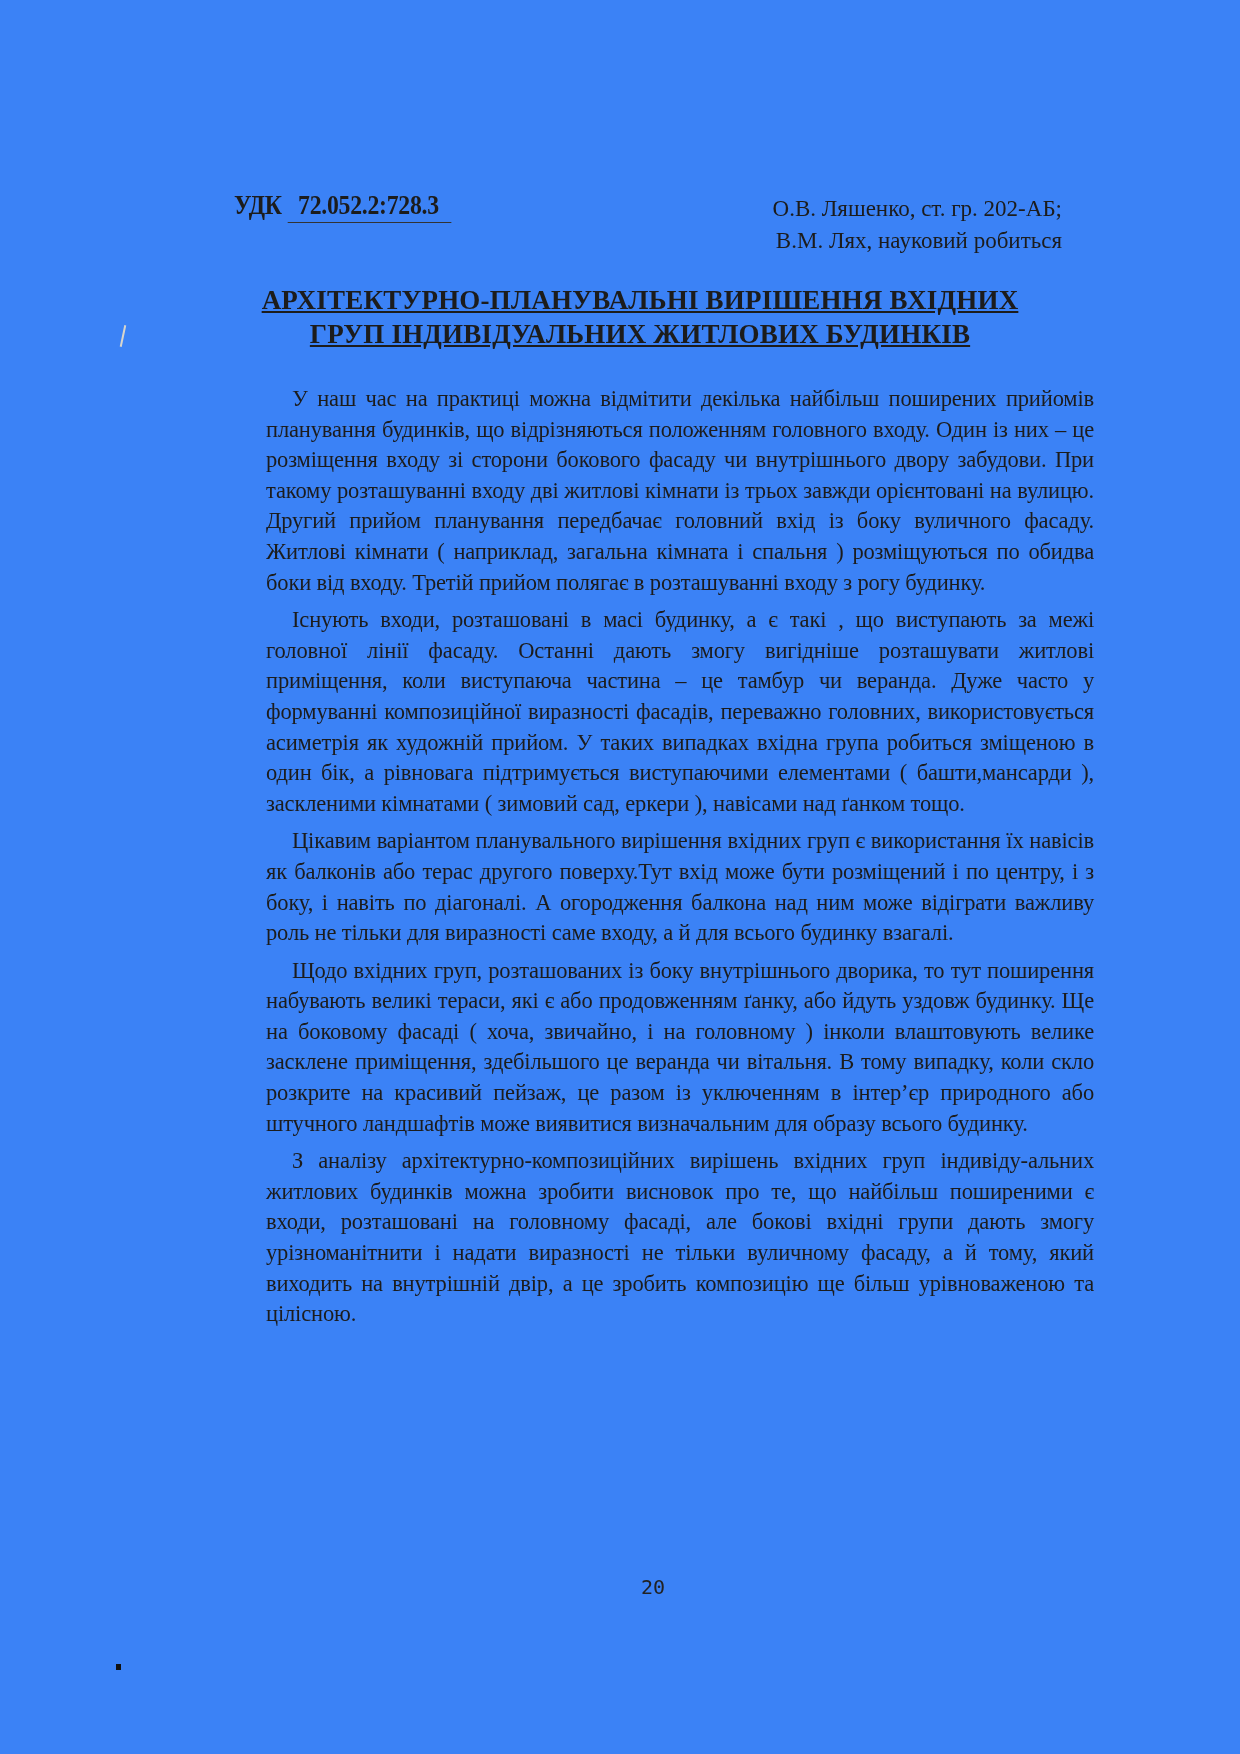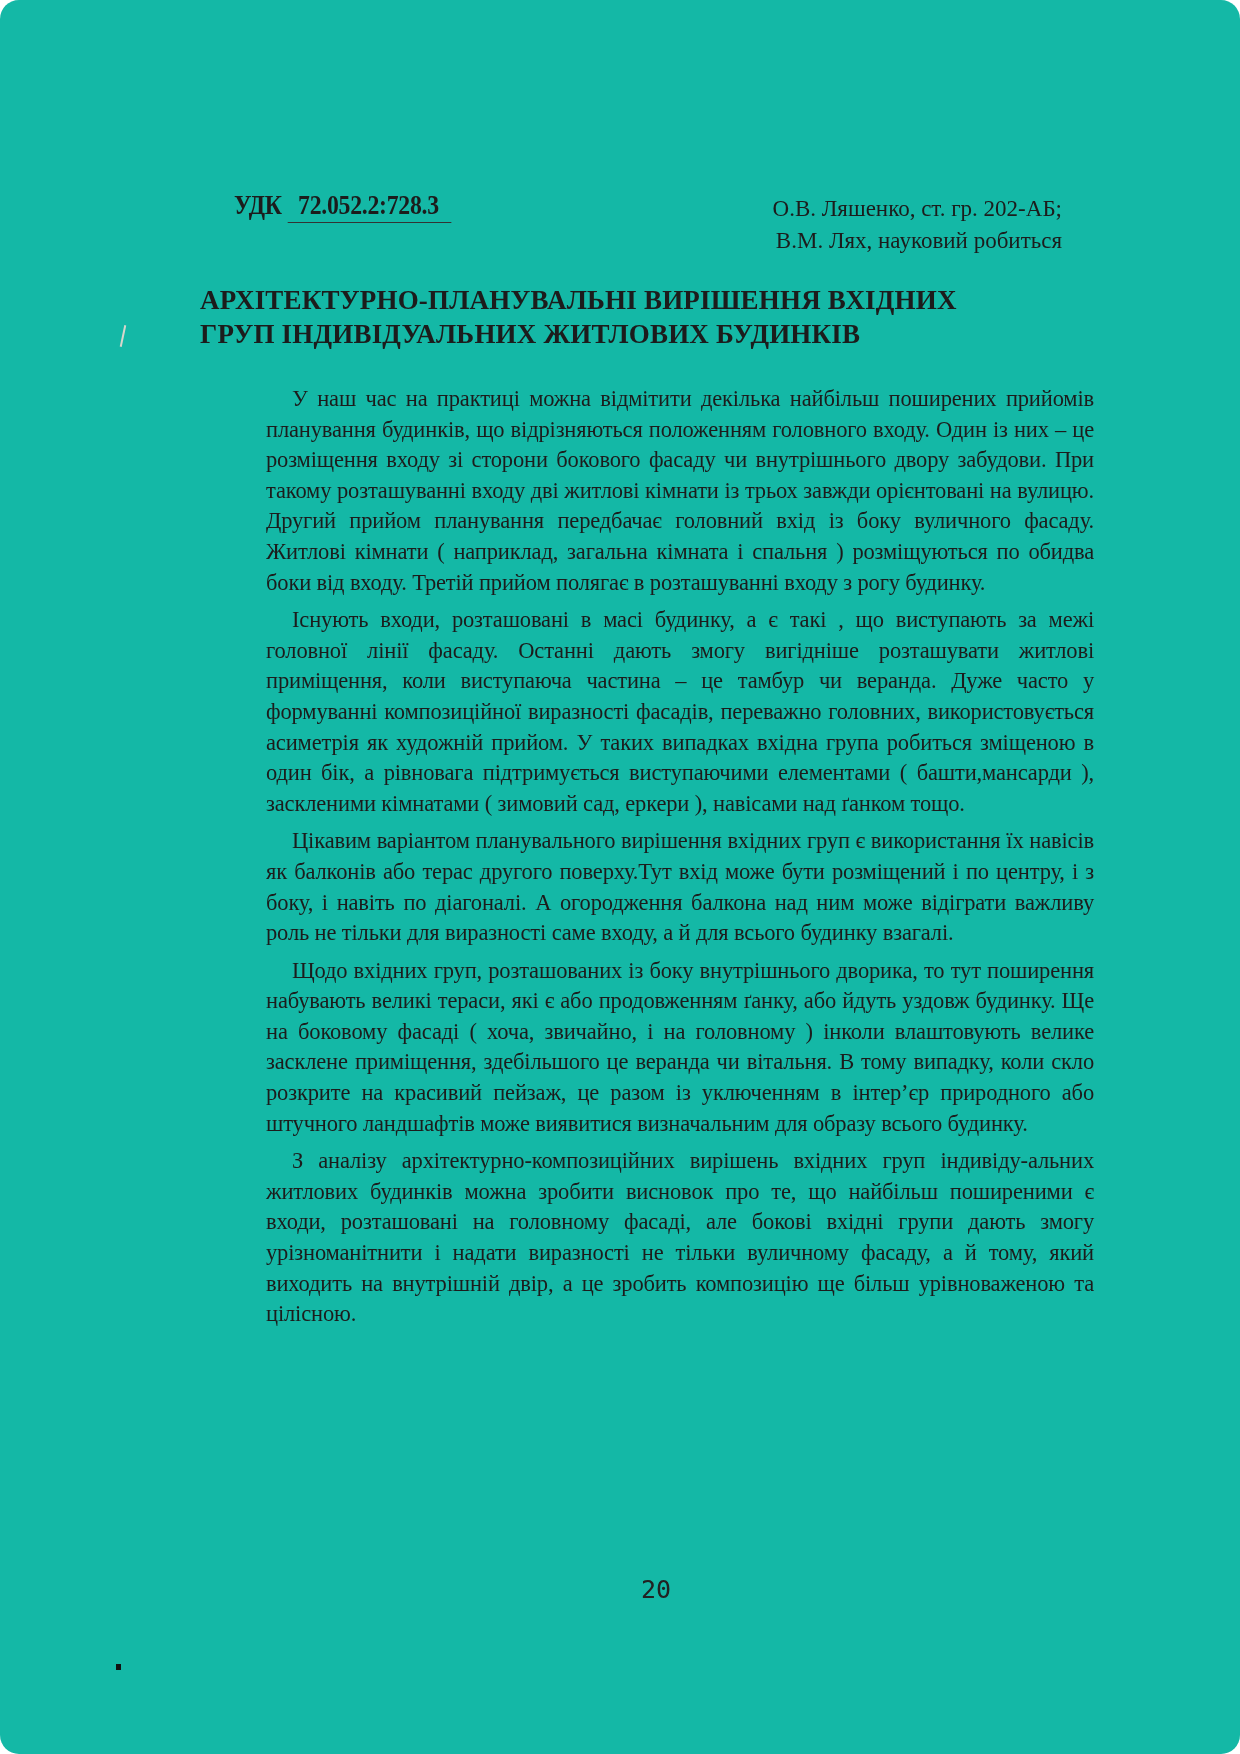--- a/index.html
+++ b/index.html
@@ -13,22 +13,21 @@
       position: relative;
       overflow: hidden;
       font-family: "Liberation Serif", "DejaVu Serif", serif;
       color: #1c1c1c;
     }
     .page {
       position: absolute;
       left: 0; top: 0;
       width: 1240px;
       height: 1754px;
-      background: #14b8a6;
-      border-radius: 19px;
+      background: #3b82f6;
     }
     .udk {
       position: absolute;
       left: 234px;
       top: 190px;
       font-size: 27px;
       font-weight: bold;
       letter-spacing: -0.3px;
       transform: scaleX(0.88);
       transform-origin: left top;
@@ -46,25 +45,26 @@
       line-height: 32px;
       text-align: right;
     }
     .authors div { white-space: nowrap; }
     .authors .a2 { padding-left: 0; }
     .title {
       position: absolute;
       left: 200px;
       width: 880px;
       top: 283px;
-      text-align: left;
+      text-align: center;
       font-weight: bold;
       font-size: 27px;
       line-height: 34px;
       letter-spacing: 0.2px;
+      text-decoration: underline;
     }
     .title div {
       white-space: nowrap;
     }
     .body-text {
       position: absolute;
       left: 234px;
       top: 384px;
       width: 828px;
       font-size: 22.5px;
@@ -76,21 +76,21 @@
     .body-text p {
       margin: 0 0 7px 0;
       text-indent: 26px;
       text-align-last: left;
     }
     .page-number {
       position: absolute;
       left: 641px;
       top: 1575px;
       font-family: "DejaVu Sans Mono", monospace;
-      font-size: 25px;
+      font-size: 20px;
       color: #222;
     }
     .scan-dot {
       position: absolute;
       left: 116px;
       top: 1664px;
       width: 5px;
       height: 6px;
       background: #111;
     }

